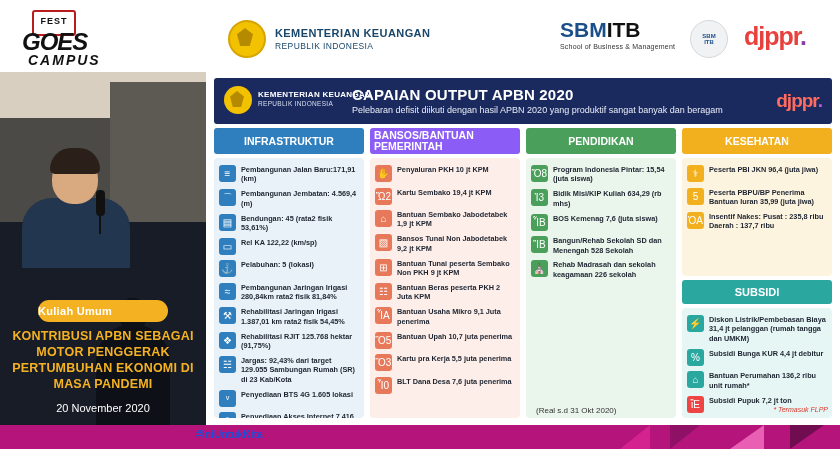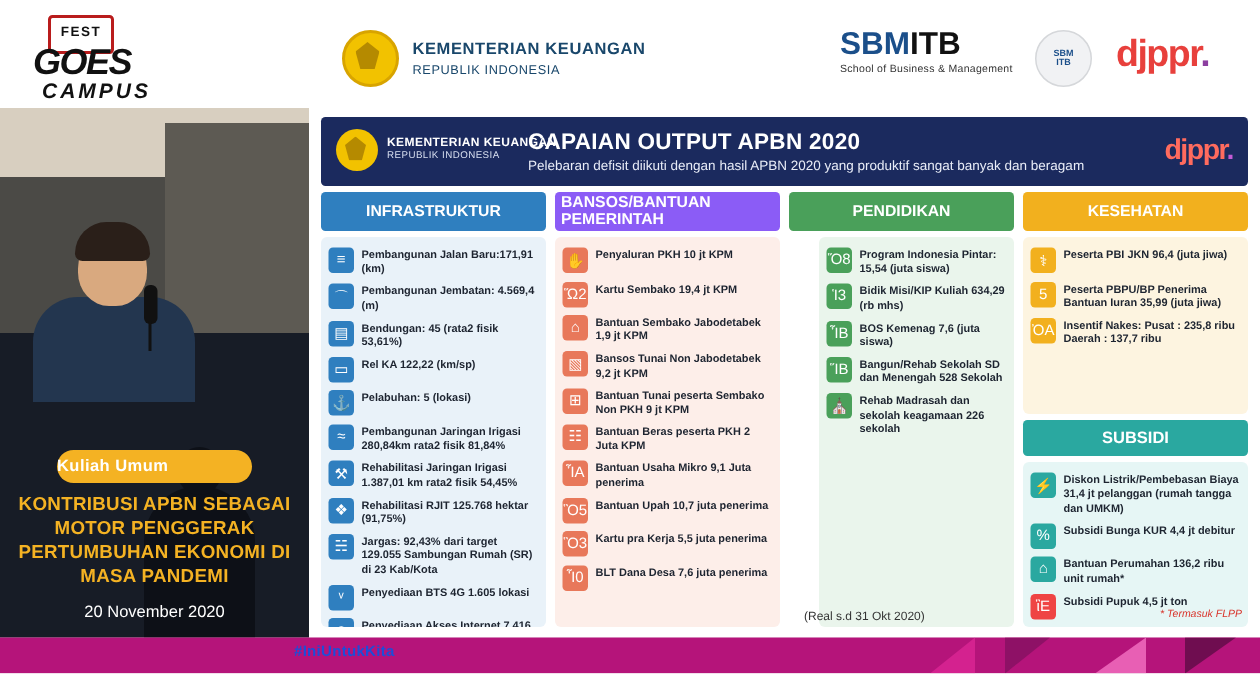--- a/index.html
+++ b/index.html
@@ -229,21 +229,21 @@
               <span class="tx">Kartu pra Kerja 5,5 juta penerima</span>
             </div>
             <div class="item">
               <span class="ic" style="background: rgb(232, 120, 90);">Ἶ0</span>
               <span class="tx">BLT Dana Desa 7,6 juta penerima</span>
             </div>
           </div>
         </div>
         <div class="col">
           <div class="col-hd" style="background: rgb(74, 160, 90);">PENDIDIKAN</div>
-          <div class="col-body" style="background: rgb(234, 245, 236); margin-left: 20px;">
+          <div class="col-body" style="background: rgb(234, 245, 236);">
             <div class="item">
               <span class="ic" style="background: rgb(74, 160, 90);">Ὅ8</span>
               <span class="tx">Program Indonesia Pintar: 15,54 (juta siswa)</span>
             </div>
             <div class="item">
               <span class="ic" style="background: rgb(74, 160, 90);">Ἱ3</span>
               <span class="tx">Bidik Misi/KIP Kuliah 634,29 (rb mhs)</span>
             </div>
             <div class="item">
               <span class="ic" style="background: rgb(74, 160, 90);">ἾB</span>
@@ -284,21 +284,21 @@
             <div class="item">
               <span class="ic" style="background: rgb(42, 168, 160);">%</span>
               <span class="tx">Subsidi Bunga KUR 4,4 jt debitur</span>
             </div>
             <div class="item">
               <span class="ic" style="background: rgb(42, 168, 160);">⌂</span>
               <span class="tx">Bantuan Perumahan 136,2 ribu unit rumah*</span>
             </div>
             <div class="item">
               <span class="ic" style="background: #ef4444;">ἳE</span>
-              <span class="tx">Subsidi Pupuk 4,5 jt ton</span>
+              <span class="tx">Subsidi Pupuk 7,2 jt ton</span>
             </div>
           </div>
         </div>
       </div>
 
     <div class="foot-left">(Real s.d 31 Okt 2020)</div>
     <div class="foot-right">* Termasuk FLPP</div>
   </div>
 
   <div class="bottom">

